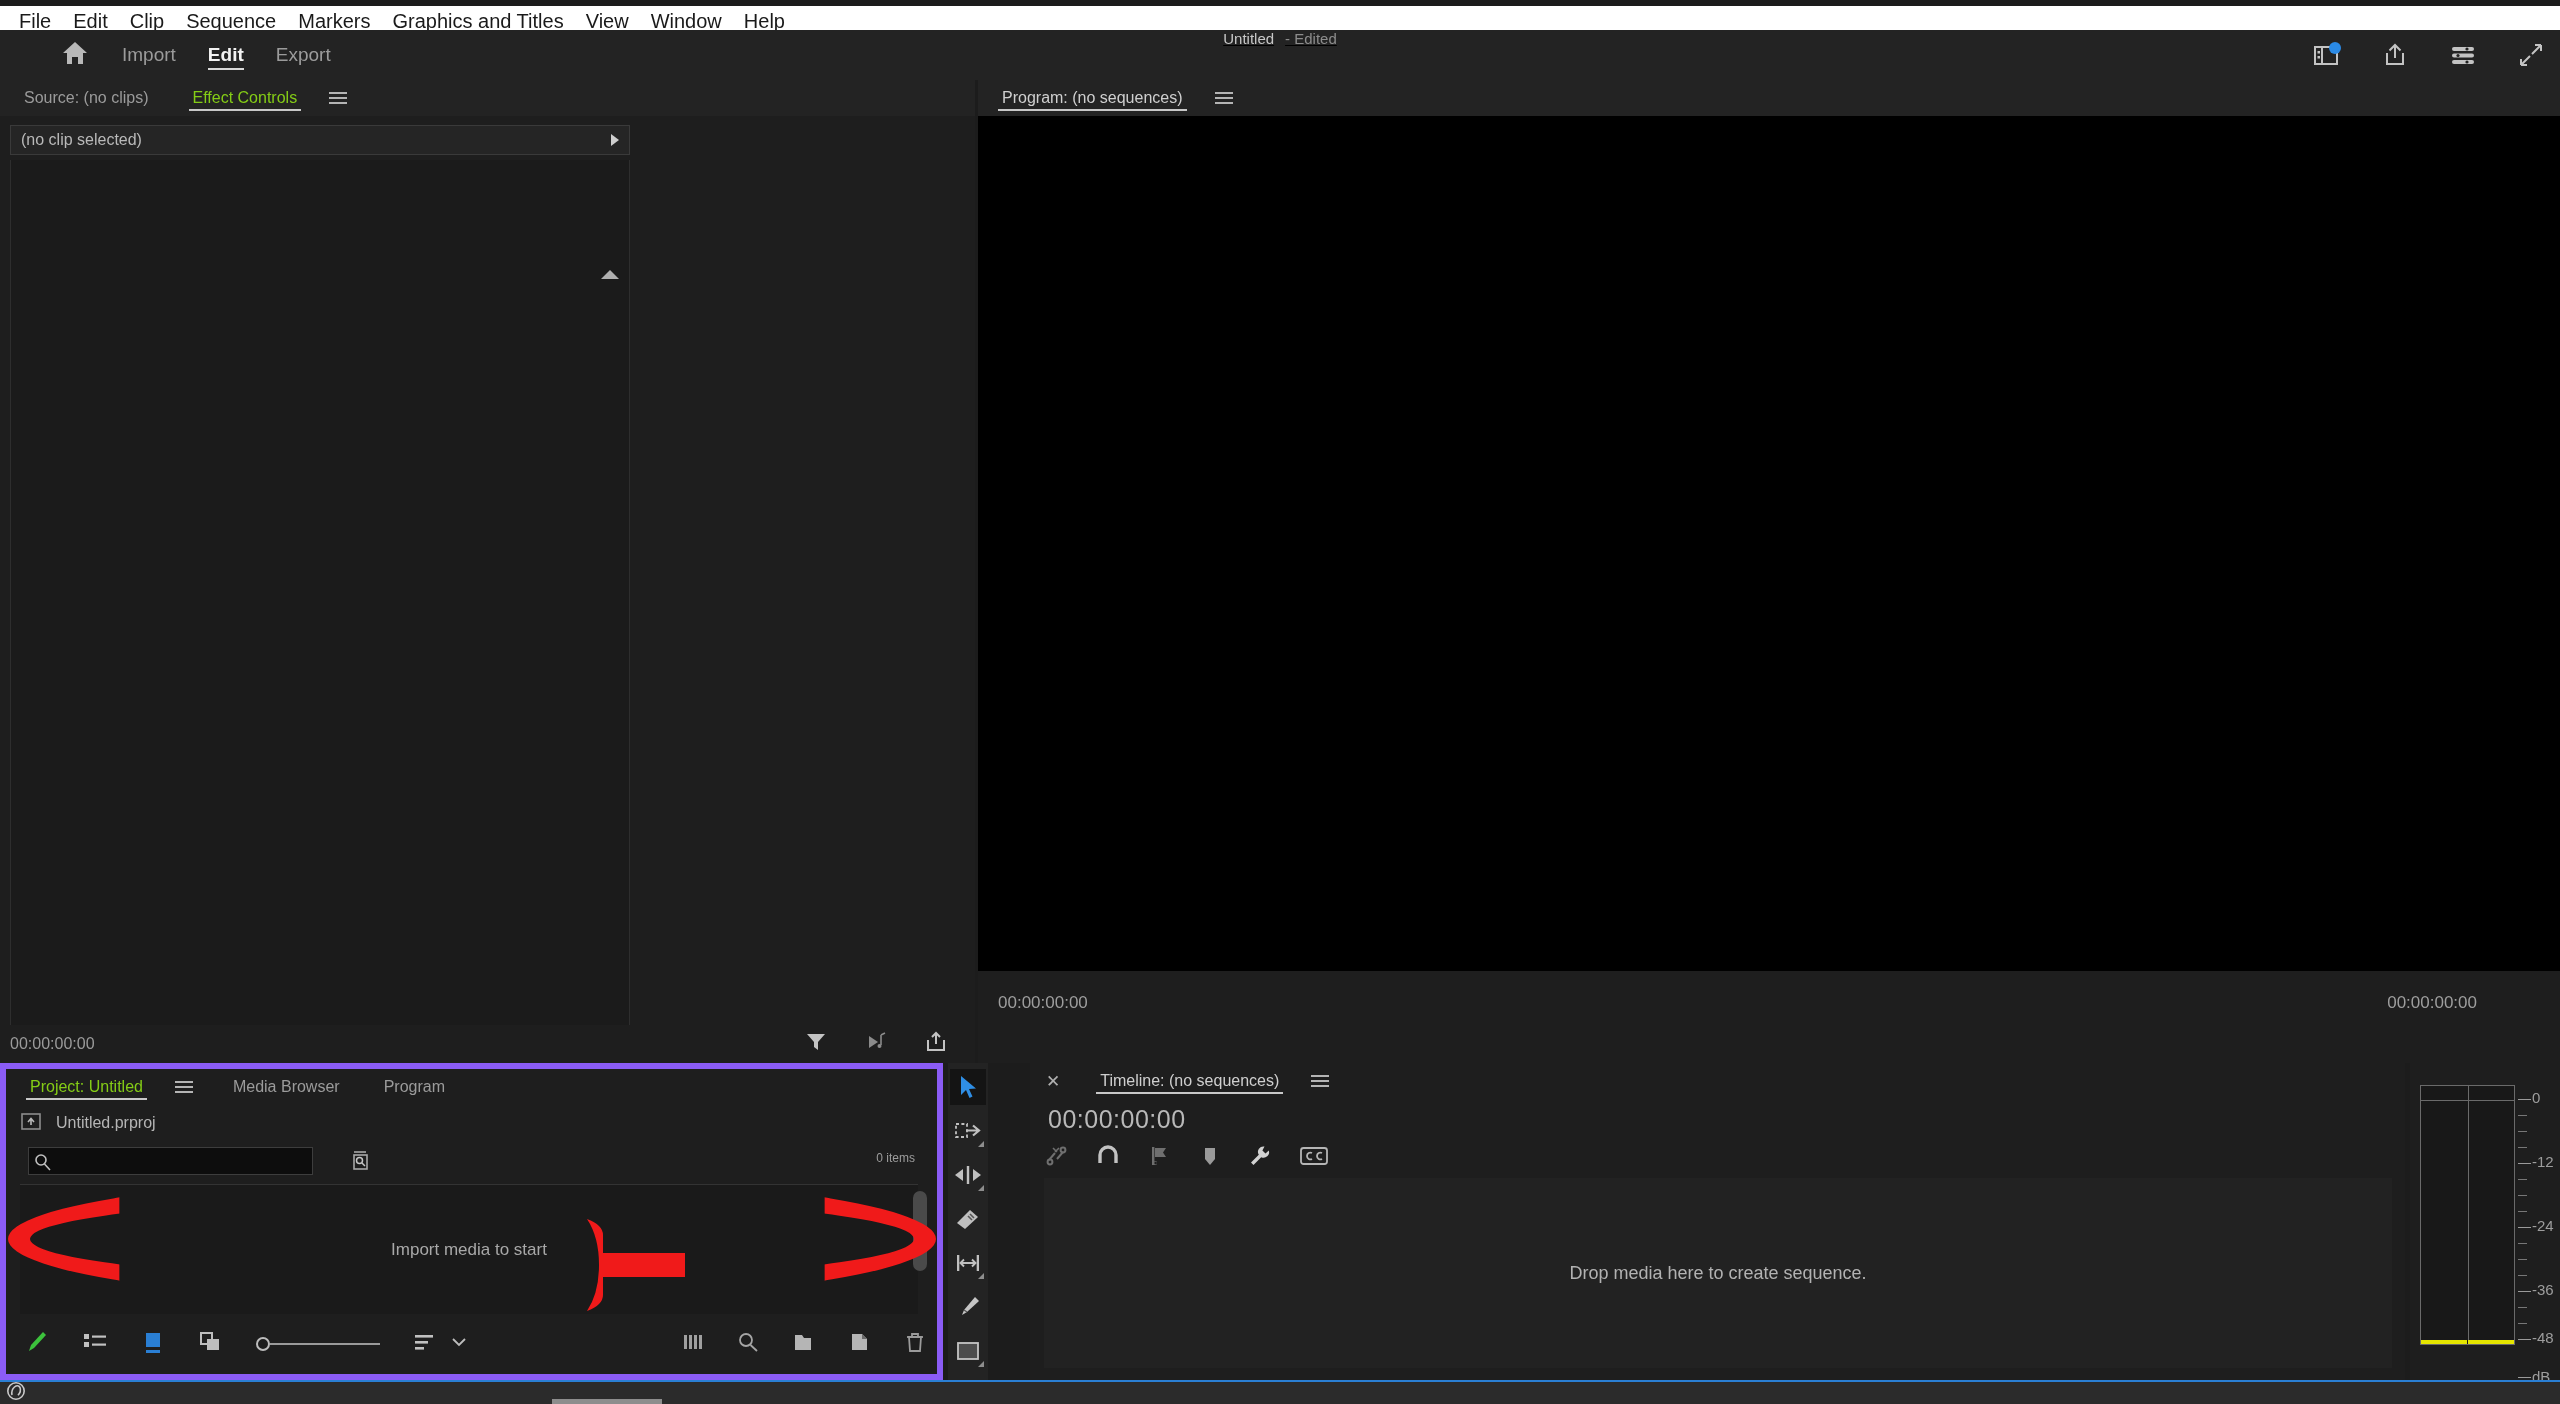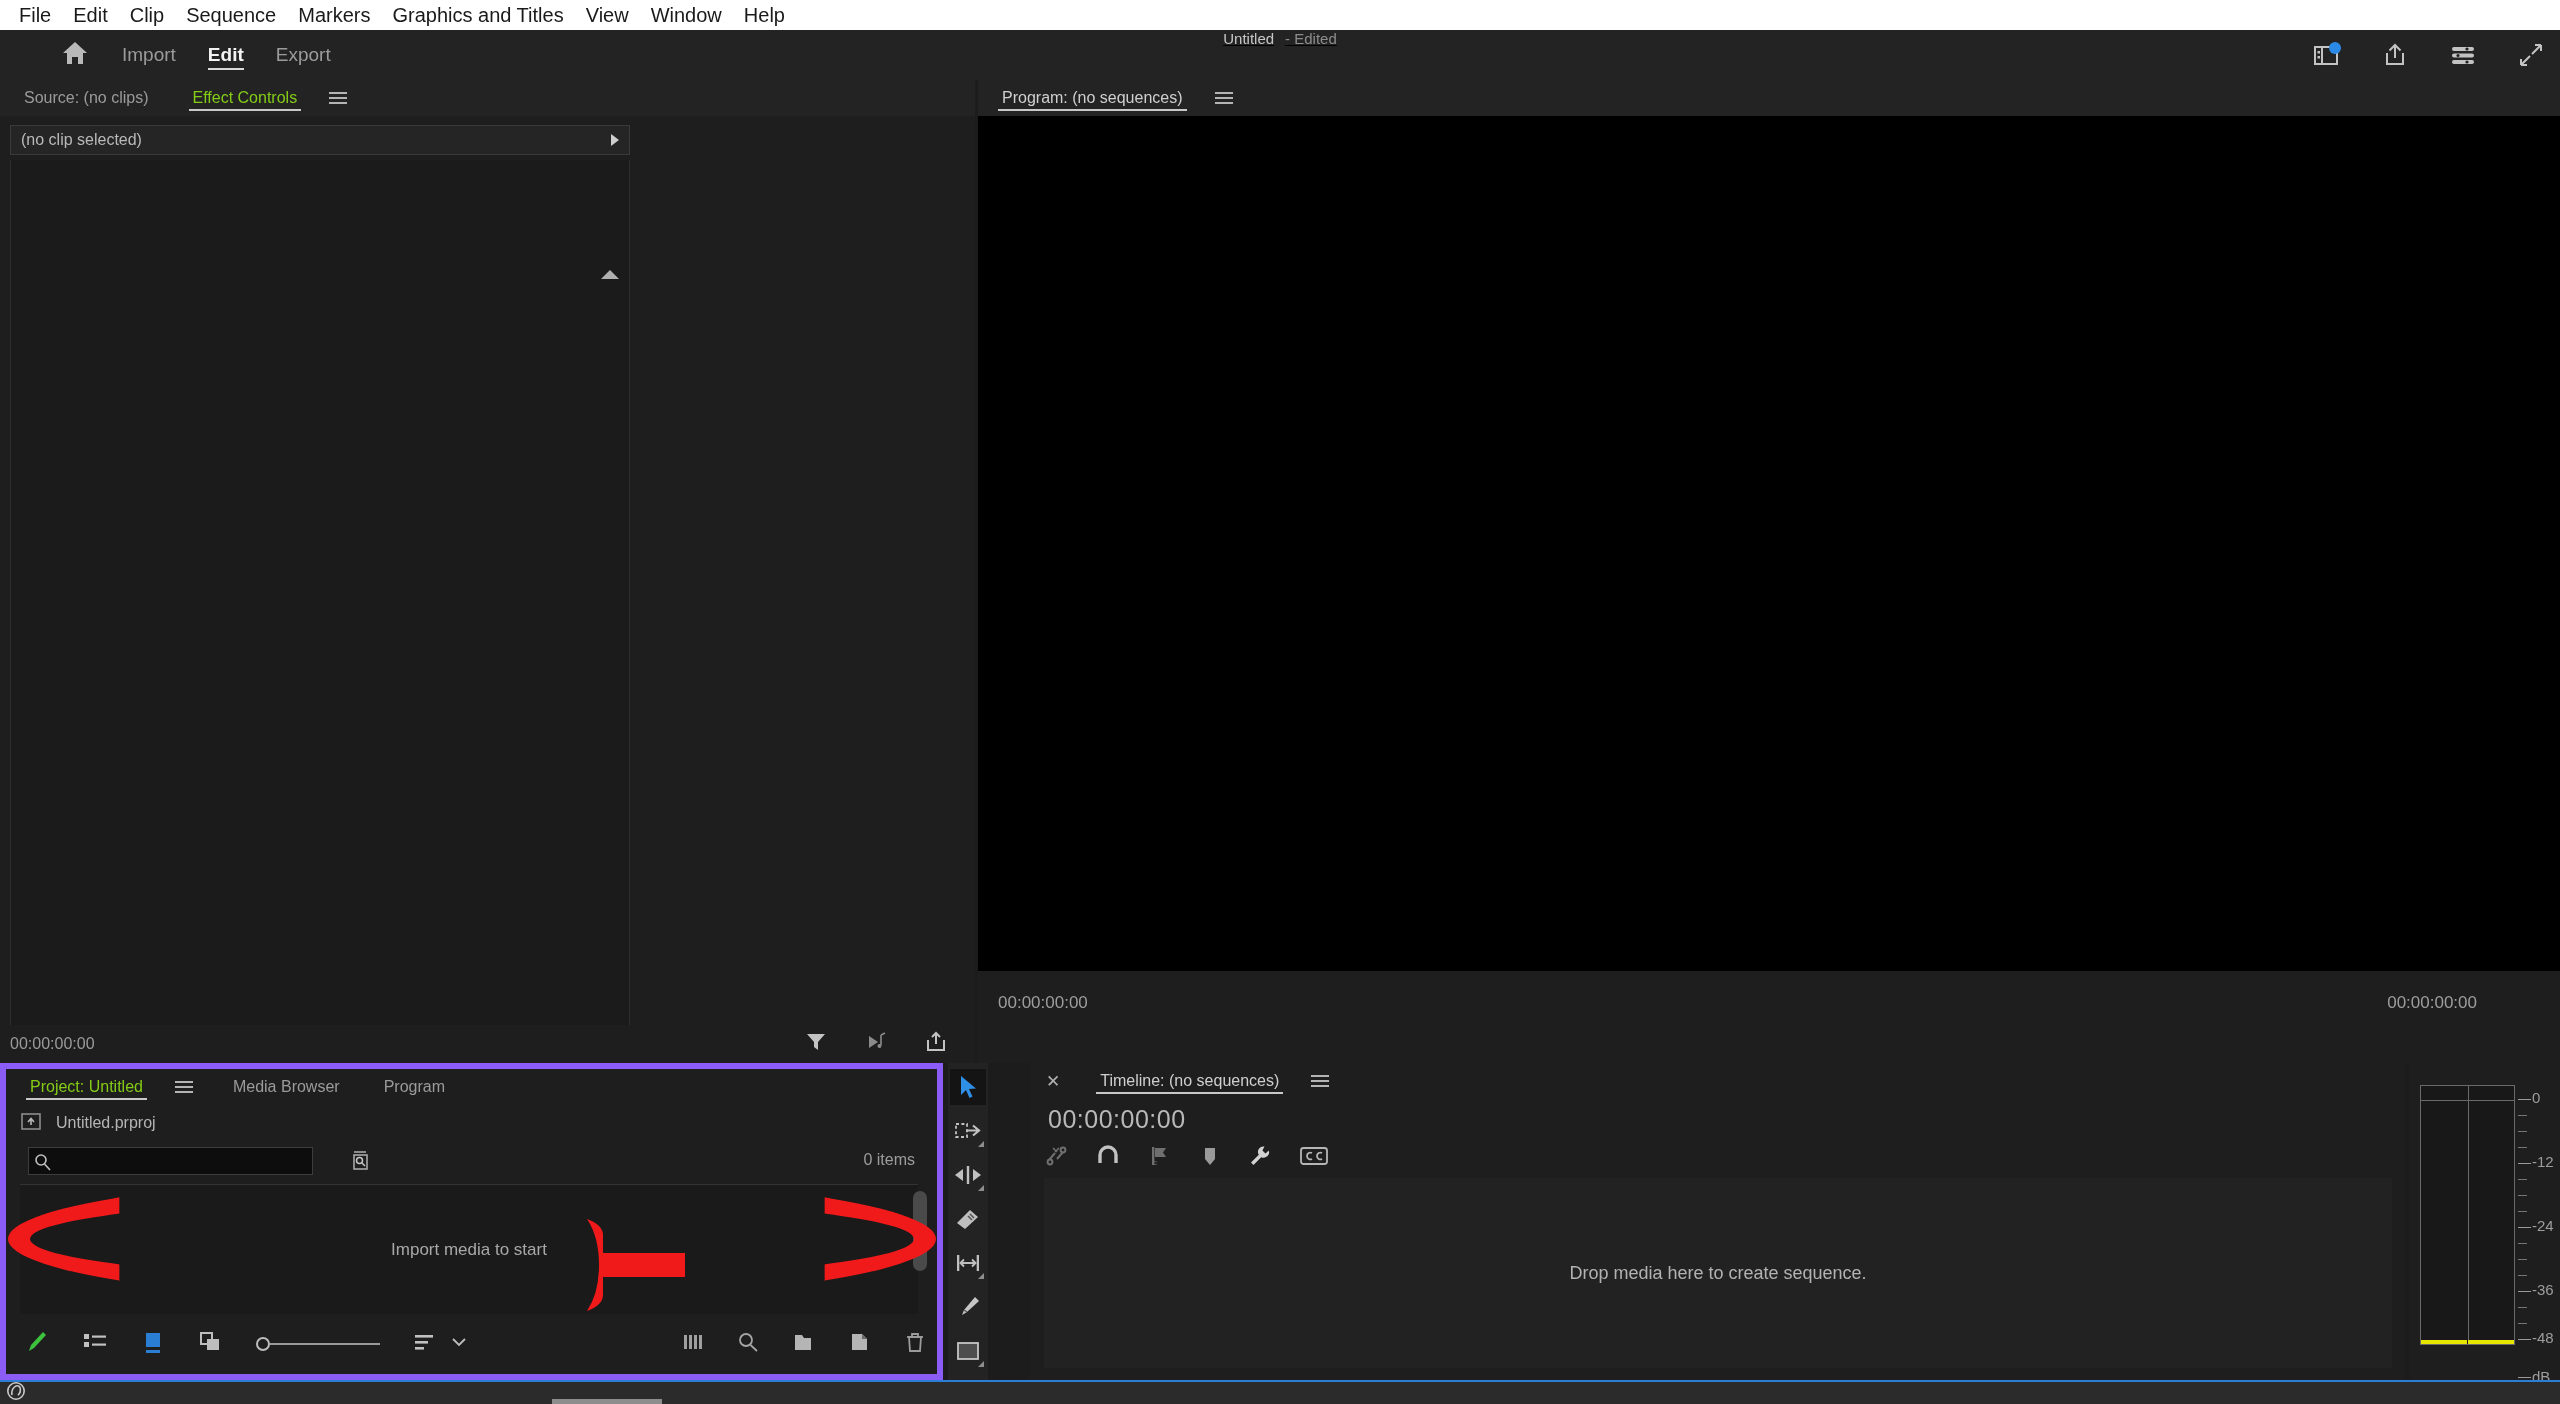--- a/index.html
+++ b/index.html
@@ -6,21 +6,21 @@
   html, body {
     width: 2560px; height: 1404px;
     background: #1c1c1c;
     font-family: "Liberation Sans", sans-serif;
     overflow: hidden;
   }
   body { position: relative; }
 
   
   #menubar {
-    position: absolute; left: 0; top: 0; width: 2560px; height: 30px;
+    position: absolute; left: 0; top: 6px; width: 2560px; height: 30px;
     background: #ffffff;
     display: flex; align-items: center; padding-left: 8px;
   }
   .menu-item {
     font-size: 20px; color: #1a1a1a; padding: 0 11px;
     line-height: 30px; white-space: nowrap; cursor: default;
   }
 
   
   #appheader {
@@ -126,21 +126,21 @@
     font-size: 16px; color: #b5b5b5;
   }
   #prj-search {
     position: absolute; left: 22px; top: 78px; width: 285px; height: 28px;
     background: #0d0d0d; border: 1px solid #3d3d3d;
     display:flex; align-items:center; padding-left: 28px;
     font-size: 15px; color: #9a9a9a;
   }
   #prj-search-ico { position:absolute; left: 28px; top: 84px; }
   #prj-filter-ico { position:absolute; left: 345px; top: 80px; }
-  #prj-items { position:absolute; right: 22px; top: 82px; font-size: 16px; color: #9d9d9d; }
+  #prj-items { position:absolute; right: 22px; top: 82px; font-size: 12px; color: #9d9d9d; }
   #prj-list {
     position:absolute; left: 14px; top: 115px; width: 898px; height: 130px;
     background: #1a1a1a; border-top: 1px solid #333;
     display:flex; align-items:center; justify-content:center;
     font-size: 17px; color: #a8a8a8;
   }
   #prj-scroll {
     position:absolute; right: 10px; top: 122px; width: 14px; height: 80px;
     background: #4a4a4a; border-radius: 7px;
   }

